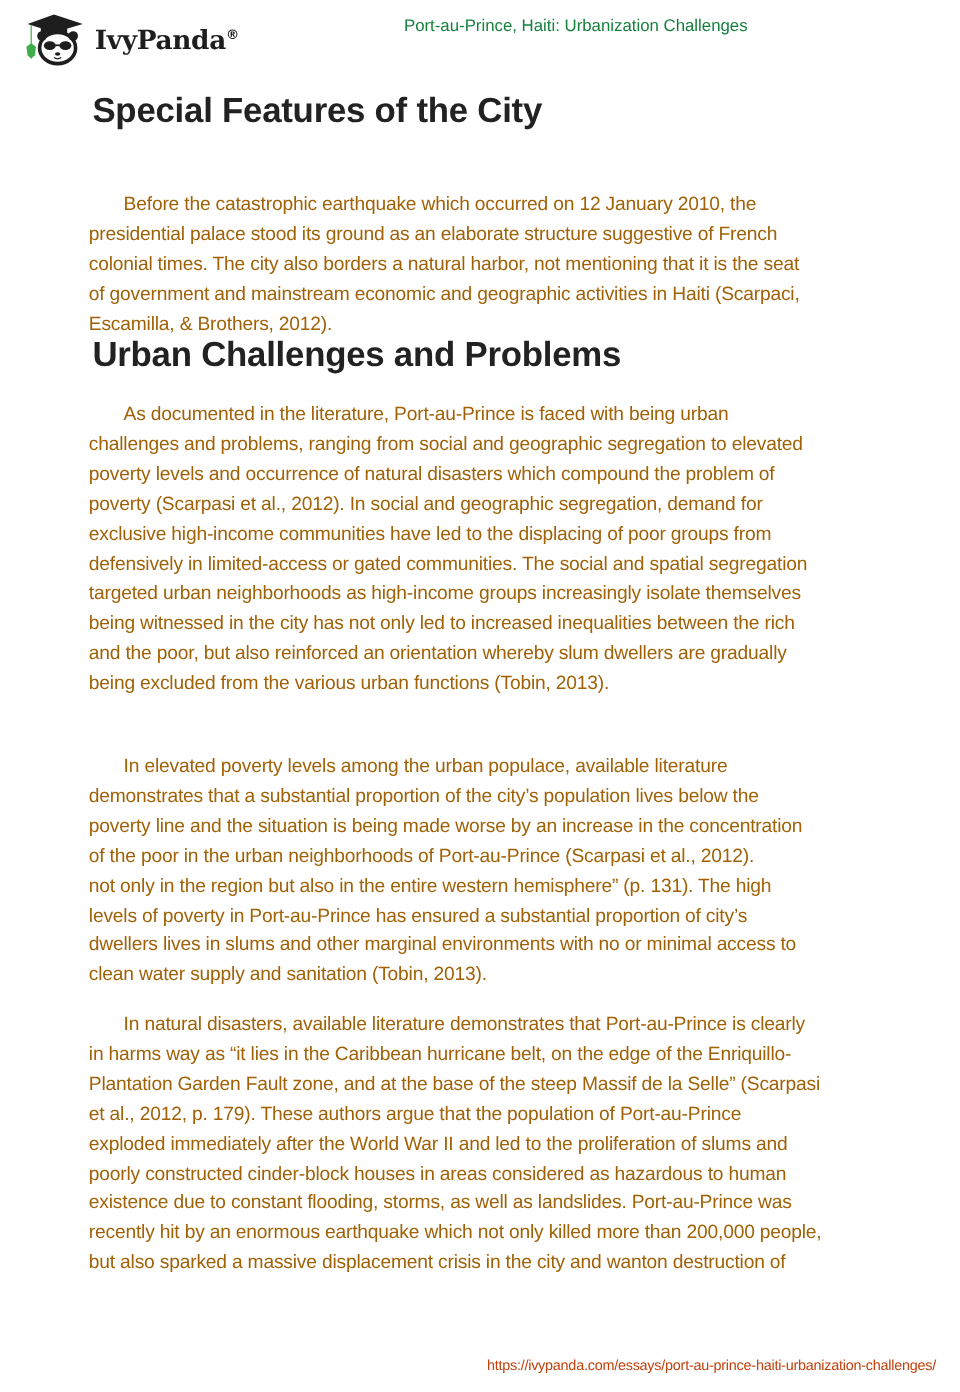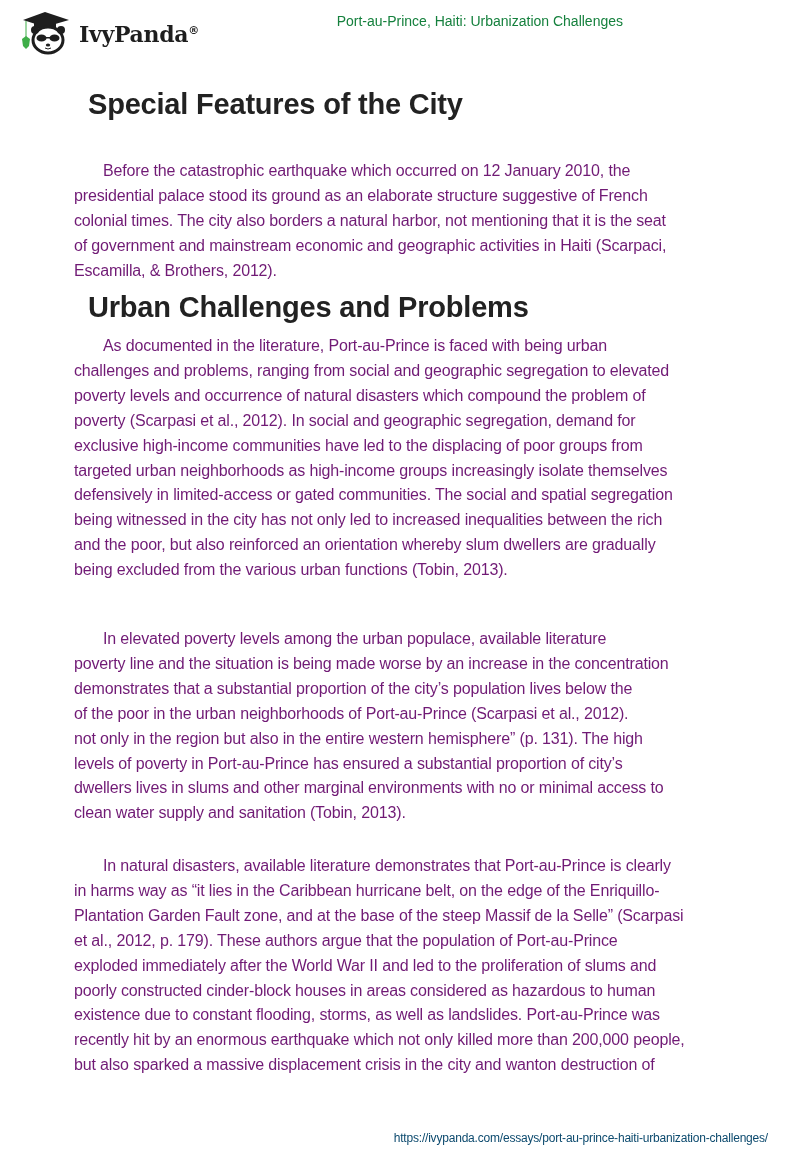--- a/index.html
+++ b/index.html
@@ -5,33 +5,33 @@
   html, body { margin: 0; padding: 0; background: #ffffff; }
   body { width: 800px; height: 1160px; position: relative; overflow: hidden;
          font-family: "Liberation Sans", sans-serif; color: #222222; }
   .header { position: absolute; left: 0; top: 0; width: 656px; height: 60px; }
   .logo { position: absolute; left: 17px; top: 8px; display: flex; align-items: center; }
   .logo svg { width: 56px; height: 48px; display: block; }
   .logo-text { font-family: "DejaVu Serif", serif; font-weight: bold; font-size: 22px;
                color: #1e1e1e; margin-left: 6px; letter-spacing: -0.3px; position: relative; top: 2px; }
   .logo-reg { font-family: "DejaVu Sans", sans-serif; font-size: 11px; vertical-align: super; font-weight: bold; }
   .doc-title { position: absolute; right: 33px; top: 13px; font-size: 14px; color: #15803d; }
-  h2 { position: absolute; left: 74px; margin: 14px; font-size: 29px; font-weight: bold; color: #222222;
+  h2 { position: absolute; left: 74px; margin: 3px; font-size: 29px; font-weight: bold; color: #222222;
        letter-spacing: -0.2px; }
   #h-special { top: 74px; }
   #h-urban { top: 277px; }
   .para { position: absolute; left: 74px; width: 700px; margin: 0; font-size: 16px;
-          line-height: 24.9px; color: #701a75; letter-spacing: -0.15px; white-space: nowrap; }
+          line-height: 24.9px; color: #a16207; letter-spacing: -0.15px; white-space: nowrap; }
   .para .line { display: block; }
   .para .line.first { text-indent: 29px; }
   #p1 { top: 159px; }
   #p2 { top: 334px; }
   #p3 { top: 627px; }
-  #p4 { top: 842px; margin-top: 12px; }
-  .footer-url { position: absolute; right: 32px; top: 1131px; font-size: 12px; color: #0c4a6e;
+  #p4 { top: 842px; }
+  .footer-url { position: absolute; right: 20px; top: 1131px; font-size: 12px; color: #c2410c;
                 letter-spacing: -0.2px; text-decoration: none; }
 </style>
 </head>
 <body>
 
 <div class="header">
   <div class="logo">
     <span>
       <svg viewBox="0 0 56 48">
 
@@ -70,31 +70,31 @@
 </p>
 
 <h2 id="h-urban">Urban Challenges and Problems</h2>
 
 <p class="para" id="p2">
   <span class="line first">As documented in the literature, Port-au-Prince is faced with being urban</span>
   <span class="line">challenges and problems, ranging from social and geographic segregation to elevated</span>
   <span class="line">poverty levels and occurrence of natural disasters which compound the problem of</span>
   <span class="line">poverty (Scarpasi et al., 2012). In social and geographic segregation, demand for</span>
   <span class="line">exclusive high-income communities have led to the displacing of poor groups from</span>
+  <span class="line">defensively in limited-access or gated communities. The social and spatial segregation</span>
   <span class="line">targeted urban neighborhoods as high-income groups increasingly isolate themselves</span>
-  <span class="line">defensively in limited-access or gated communities. The social and spatial segregation</span>
   <span class="line">being witnessed in the city has not only led to increased inequalities between the rich</span>
   <span class="line">and the poor, but also reinforced an orientation whereby slum dwellers are gradually</span>
   <span class="line">being excluded from the various urban functions (Tobin, 2013).</span>
 </p>
 
 <p class="para" id="p3">
   <span class="line first">In elevated poverty levels among the urban populace, available literature</span>
+  <span class="line">demonstrates that a substantial proportion of the city’s population lives below the</span>
   <span class="line">poverty line and the situation is being made worse by an increase in the concentration</span>
-  <span class="line">demonstrates that a substantial proportion of the city’s population lives below the</span>
   <span class="line">of the poor in the urban neighborhoods of Port-au-Prince (Scarpasi et al., 2012).</span>
   <span class="line">not only in the region but also in the entire western hemisphere” (p. 131). The high</span>
   <span class="line">levels of poverty in Port-au-Prince has ensured a substantial proportion of city’s</span>
   <span class="line">dwellers lives in slums and other marginal environments with no or minimal access to</span>
   <span class="line">clean water supply and sanitation (Tobin, 2013).</span>
 </p>
 
 <p class="para" id="p4">
   <span class="line first">In natural disasters, available literature demonstrates that Port-au-Prince is clearly</span>
   <span class="line">in harms way as “it lies in the Caribbean hurricane belt, on the edge of the Enriquillo-</span>

